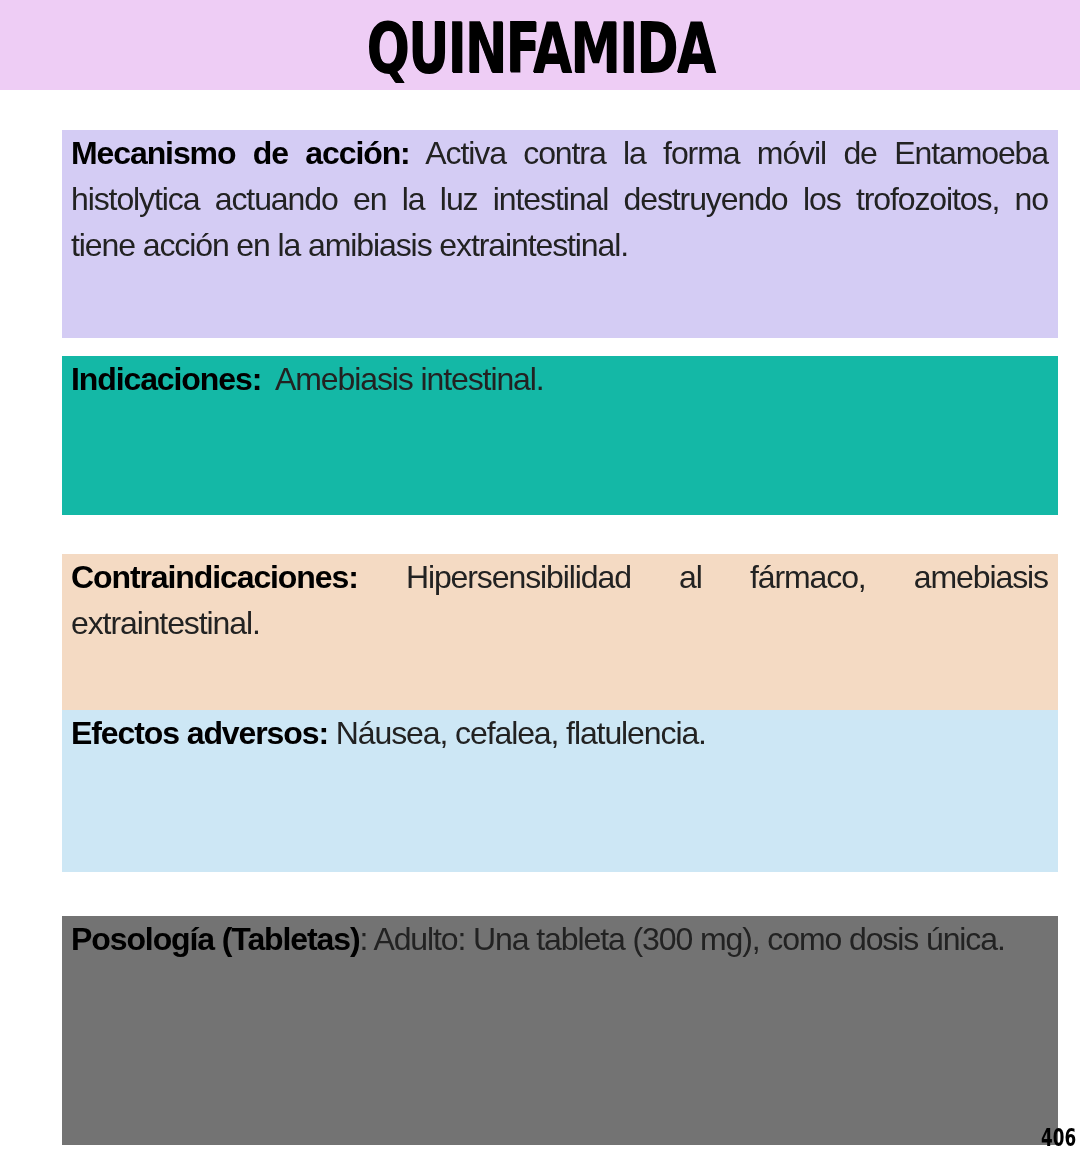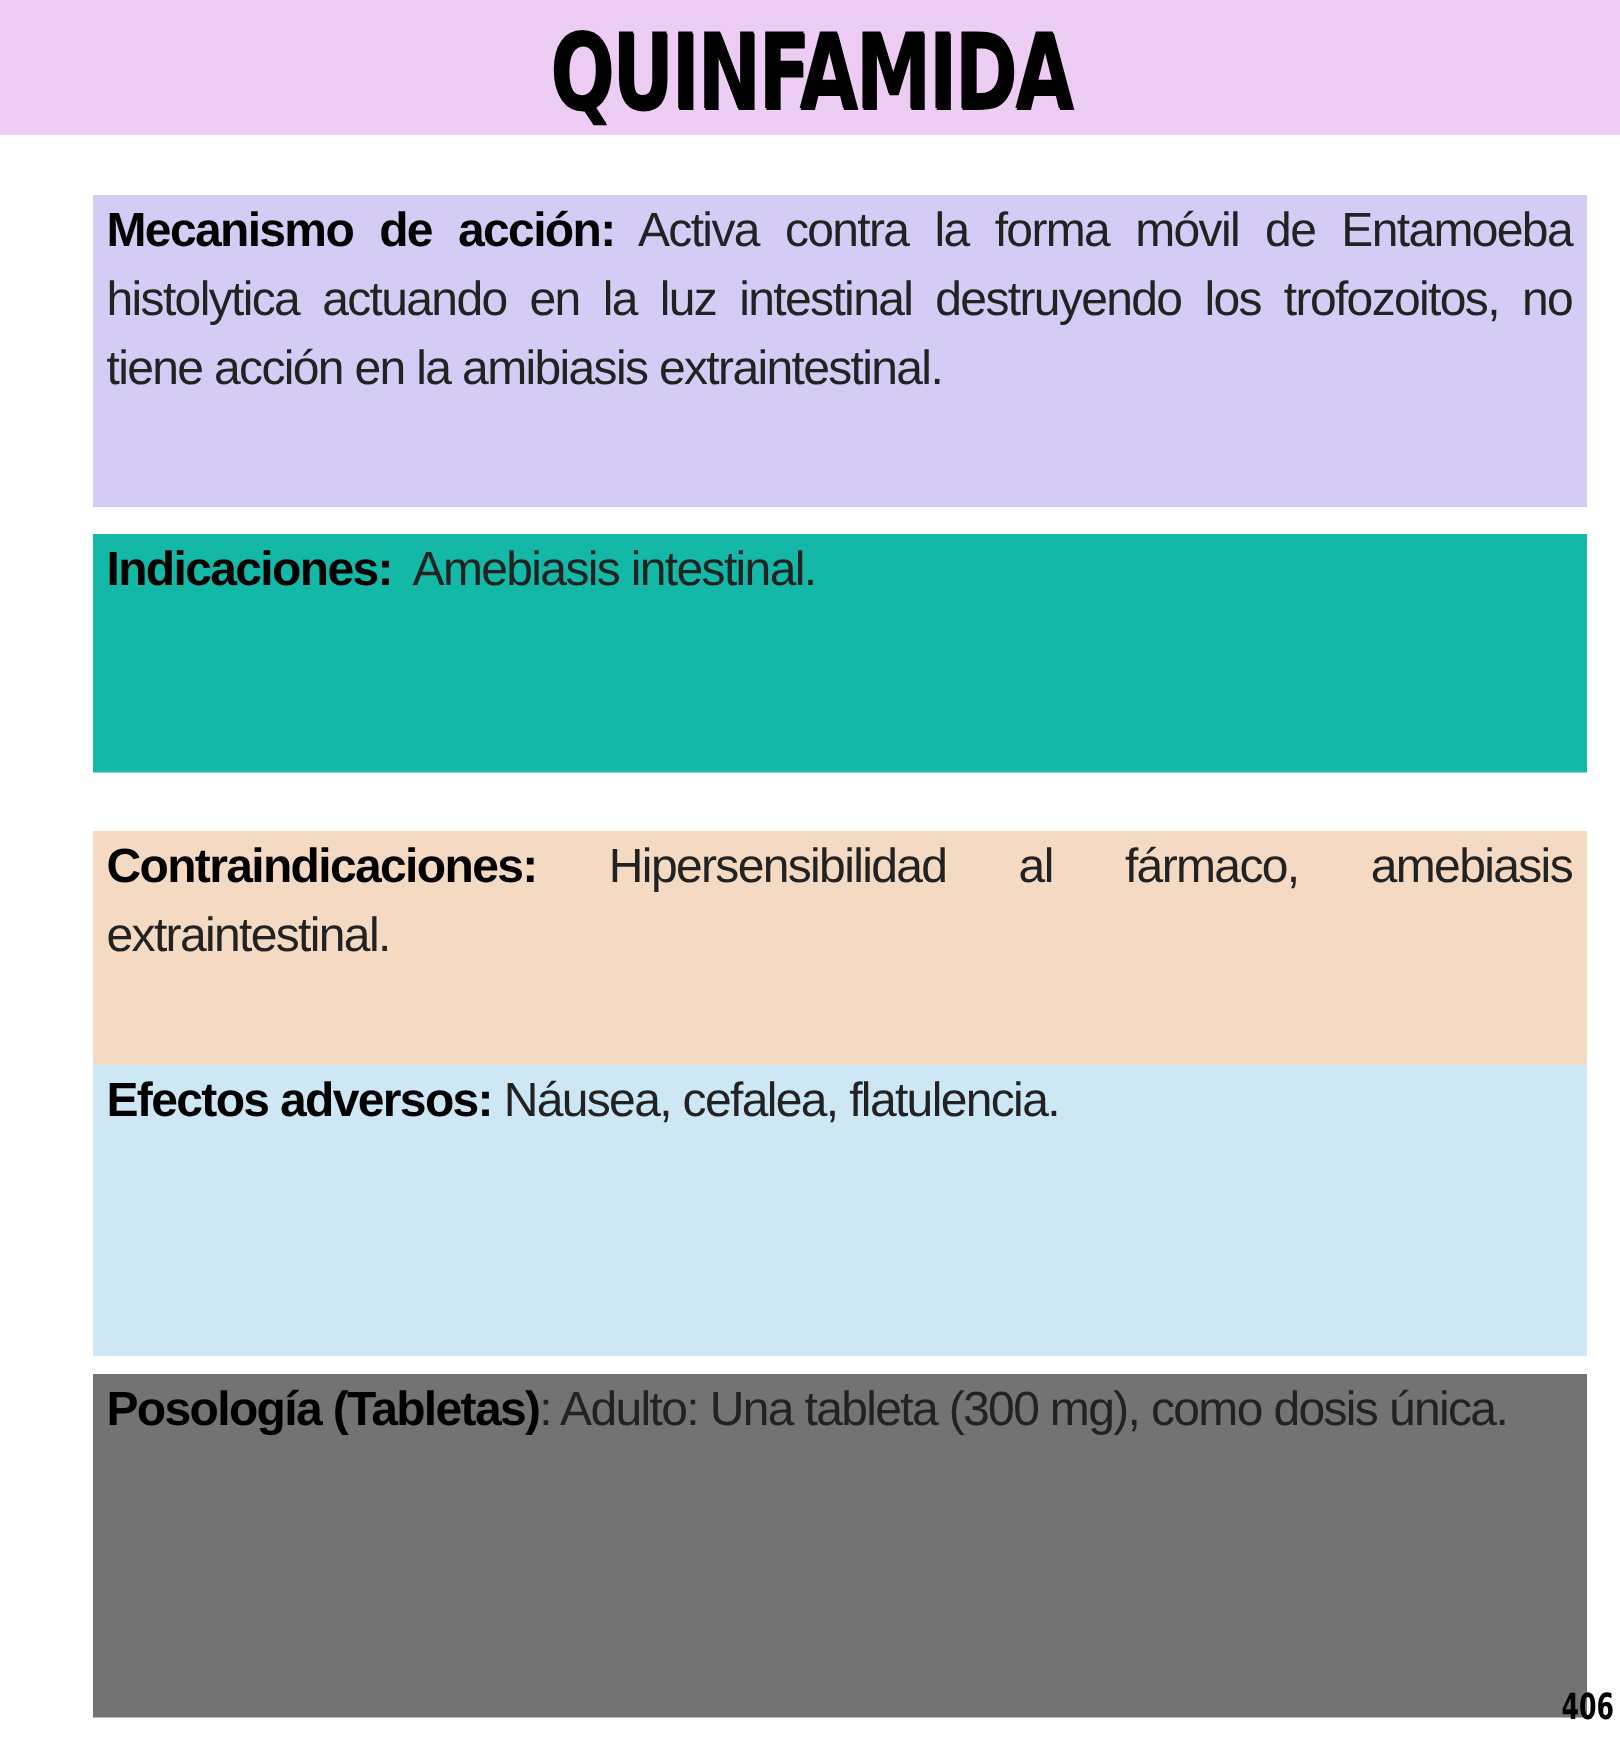--- a/index.html
+++ b/index.html
@@ -53,21 +53,21 @@
       letter-spacing: -1.1px;
       color: #222;
     }
     .section .label {
       font-weight: bold;
       color: #000;
     }
     .s1 { top: 130px; height: 208px; background: #d4ccf4; }
     .s2 { top: 356px; height: 159px; background: #14b8a6; }
     .s3 { top: 554px; height: 164px; background: #f4dac3; }
-    .s4 { top: 710px; height: 194px; background: #cde7f5; }
+    .s4 { top: 710px; height: 162px; background: #cde7f5; }
     .s5 { top: 916px; height: 229px; background: #737373; }
     .page-number {
       position: absolute;
       right: 4px;
       top: 1124px;
       font-family: "DejaVu Sans", sans-serif;
       font-weight: bold;
       font-size: 24px;
       transform: scaleX(0.7);
       transform-origin: right;

